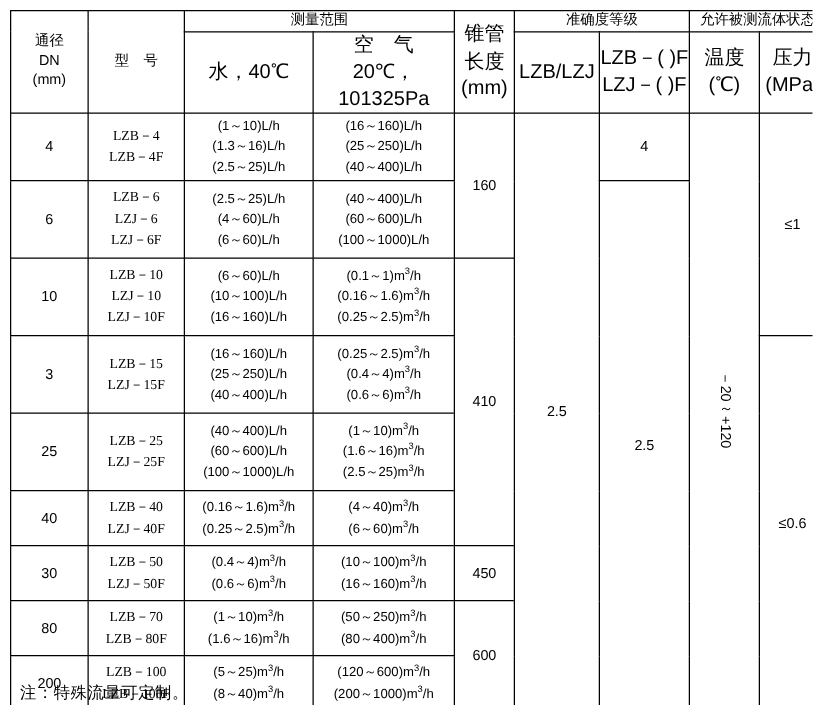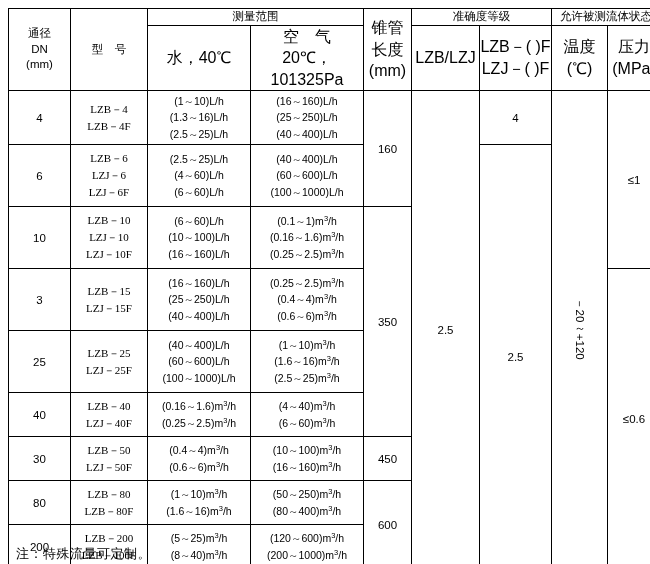--- a/index.html
+++ b/index.html
@@ -191,21 +191,21 @@
         <td class="range">
           <span class="range-line">(6～60)L/h</span>
           <span class="range-line">(10～100)L/h</span>
           <span class="range-line">(16～160)L/h</span>
         </td>
         <td class="range">
           <span class="range-line">(0.1～1)m<sup>3</sup>/h</span>
           <span class="range-line">(0.16～1.6)m<sup>3</sup>/h</span>
           <span class="range-line">(0.25～2.5)m<sup>3</sup>/h</span>
         </td>
-        <td rowspan="4" class="center-strong">350</td>
+        <td rowspan="4" class="center-strong">410</td>
       </tr>
 
       <tr style="height:62px">
         <td class="cell-dn">3</td>
         <td class="model">
           <span class="range-line">LZB－15</span>
           <span class="range-line">LZJ－15F</span>
         </td>
         <td class="range">
           <span class="range-line">(16～160)L/h</span>
@@ -268,38 +268,38 @@
         <td class="range">
           <span class="range-line">(10～100)m<sup>3</sup>/h</span>
           <span class="range-line">(16～160)m<sup>3</sup>/h</span>
         </td>
         <td class="center-strong">450</td>
       </tr>
 
       <tr style="height:44px">
         <td class="cell-dn">80</td>
         <td class="model">
-          <span class="range-line">LZB－80</span>
+          <span class="range-line">LZB－70</span>
           <span class="range-line">LZB－80F</span>
         </td>
         <td class="range">
           <span class="range-line">(1～10)m<sup>3</sup>/h</span>
           <span class="range-line">(1.6～16)m<sup>3</sup>/h</span>
         </td>
         <td class="range">
           <span class="range-line">(50～250)m<sup>3</sup>/h</span>
           <span class="range-line">(80～400)m<sup>3</sup>/h</span>
         </td>
         <td rowspan="2" class="center-strong">600</td>
       </tr>
 
       <tr style="height:44px">
         <td class="cell-dn">200</td>
         <td class="model">
-          <span class="range-line">LZB－200</span>
+          <span class="range-line">LZB－100</span>
           <span class="range-line">LZB－100F</span>
         </td>
         <td class="range">
           <span class="range-line">(5～25)m<sup>3</sup>/h</span>
           <span class="range-line">(8～40)m<sup>3</sup>/h</span>
         </td>
         <td class="range">
           <span class="range-line">(120～600)m<sup>3</sup>/h</span>
           <span class="range-line">(200～1000)m<sup>3</sup>/h</span>
         </td>

